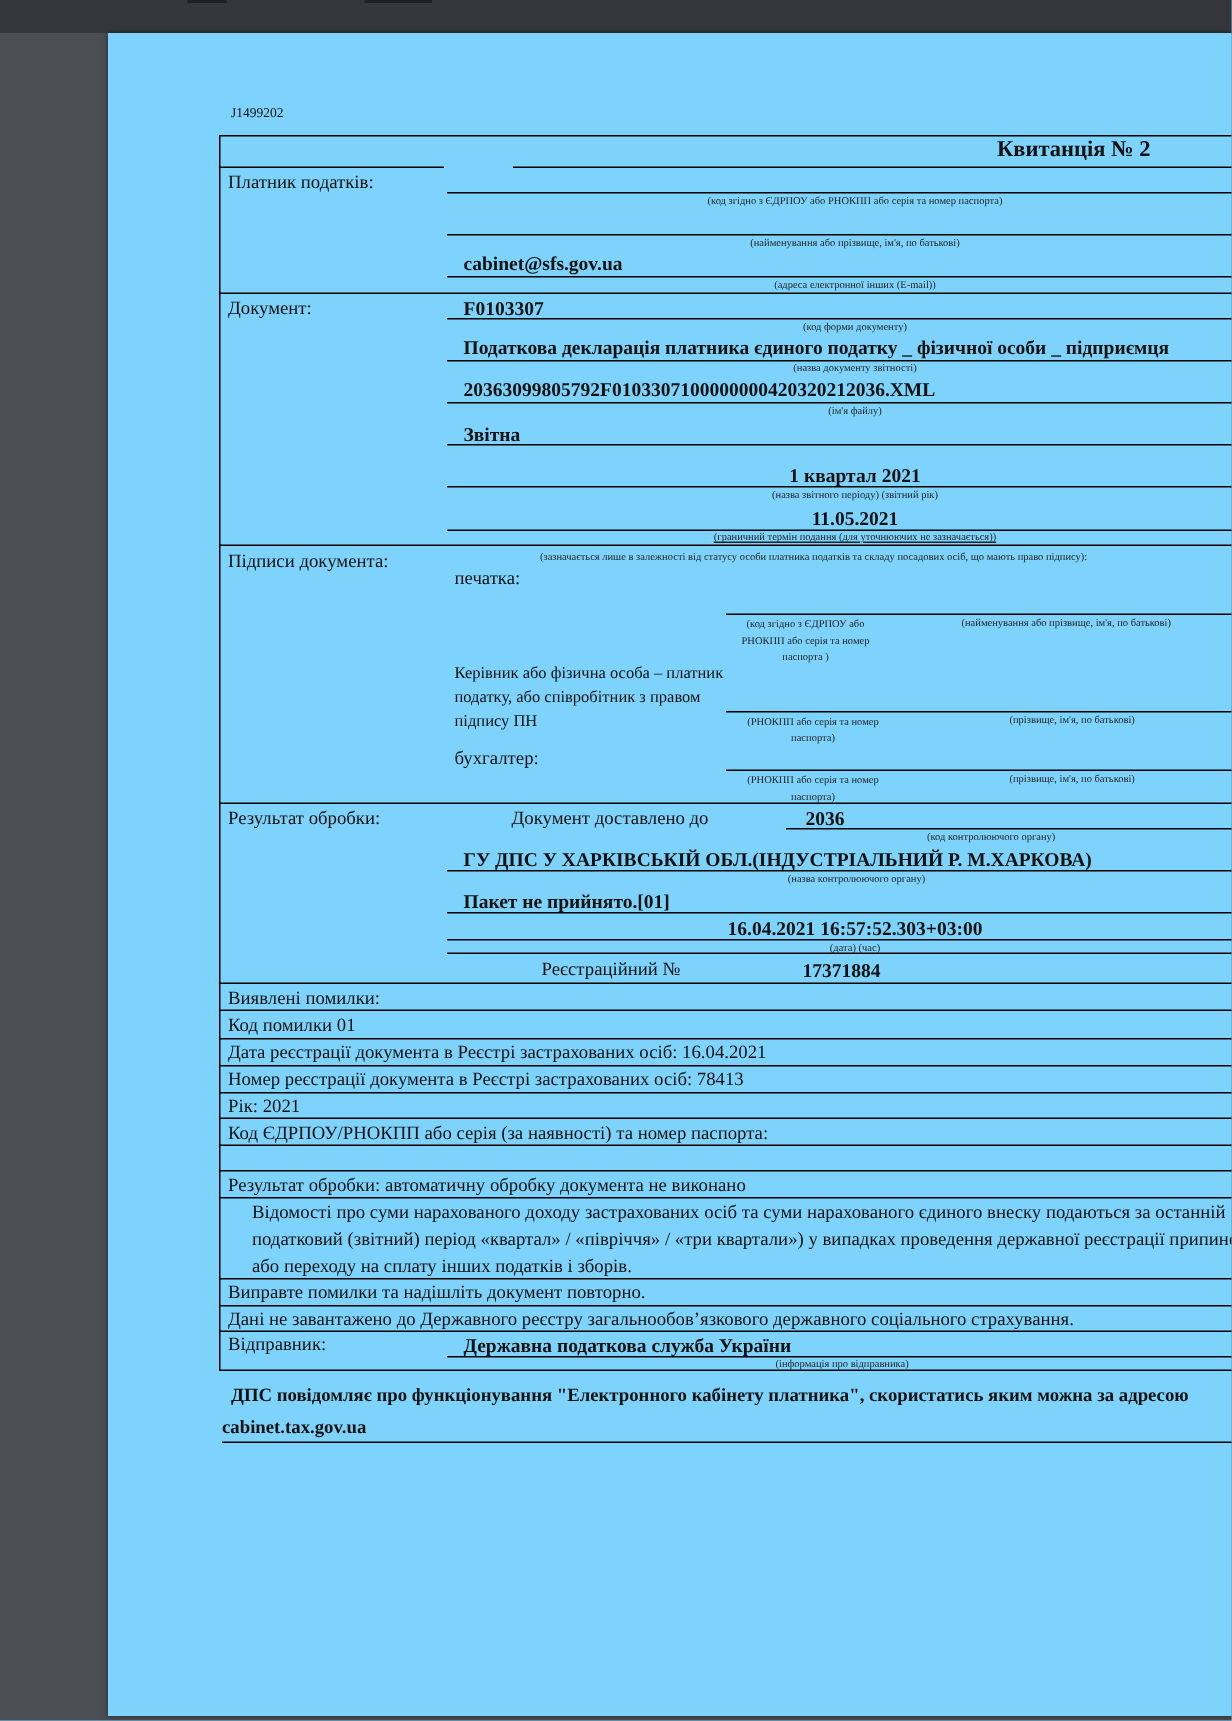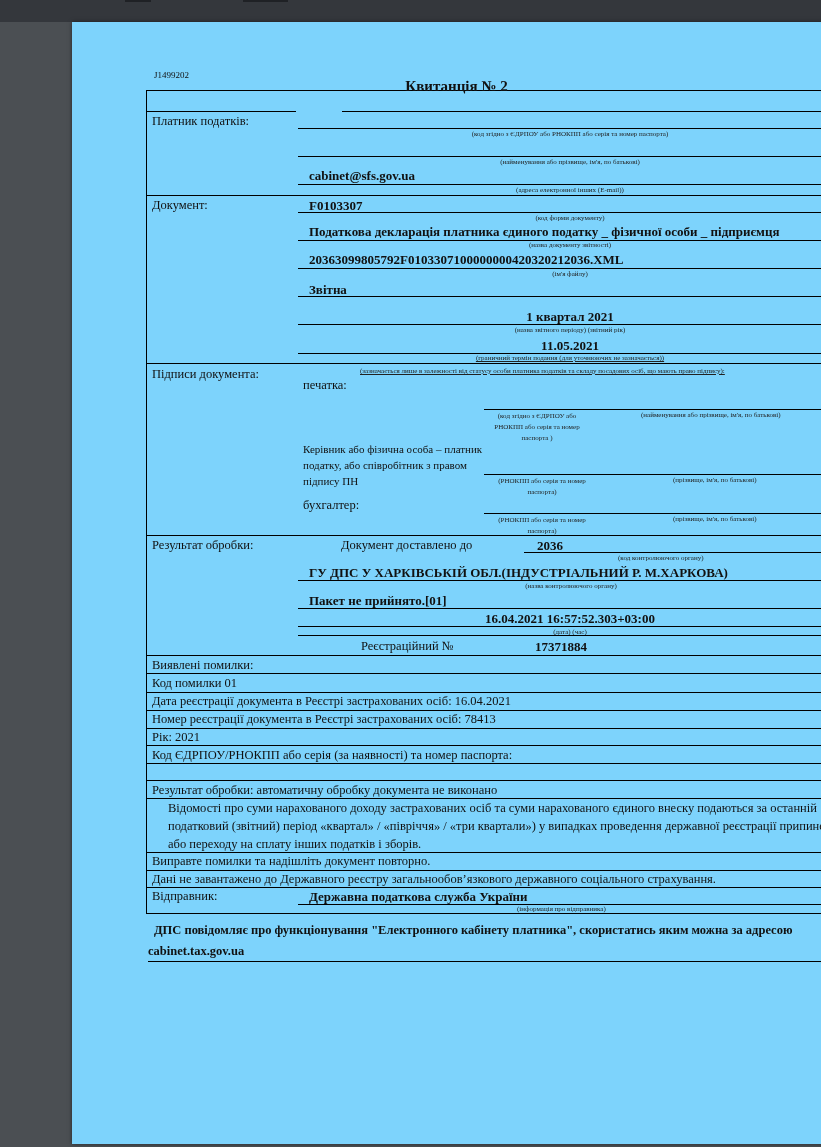--- a/index.html
+++ b/index.html
@@ -33,21 +33,21 @@
 </div>
 
 <div class="page">
 
   <div class="abs" style="left:82px;top:48px;font-size:9px;">J1499202</div>
 
   <div class="hl" style="left:74px;top:68px;width:697px;"></div>
   <div class="vl" style="left:74px;top:68px;height:824px;"></div>
   <div class="vl" style="left:770px;top:68px;height:480px;"></div>
 
-  <div class="abs title" style="left:74px;width:621px;top:56px;text-align:center;">Квитанція № 2</div>
+  <div class="abs title" style="left:74px;width:621px;top:70px;text-align:right;">Квитанція № 2</div>
   <div class="hl" style="left:74px;top:89px;width:150px;"></div>
   <div class="hl" style="left:270px;top:89px;width:500px;"></div>
 
   <div class="abs lbl" style="left:80px;top:92px;">Платник податків:</div>
   <div class="hl" style="left:226px;top:106px;width:544px;"></div>
   <div class="abs cap cap-c" style="left:226px;width:544px;top:108px;">(код згідно з ЄДРПОУ або РНОКПП або серія та номер паспорта)</div>
   <div class="hl" style="left:226px;top:134px;width:544px;"></div>
   <div class="abs cap cap-c" style="left:226px;width:544px;top:136px;">(найменування або прізвище, ім'я, по батькові)</div>
   <div class="abs bold" style="left:237px;top:146px;">cabinet@sfs.gov.ua</div>
   <div class="hl" style="left:226px;top:162px;width:544px;"></div>
@@ -68,21 +68,21 @@
   <div class="hl" style="left:226px;top:274px;width:544px;"></div>
   <div class="abs bold cap-c" style="left:226px;width:544px;top:287px;">1 квартал  2021</div>
   <div class="hl" style="left:226px;top:302px;width:544px;"></div>
   <div class="abs cap cap-c" style="left:226px;width:544px;top:304px;">(назва звітного періоду)   (звітний рік)</div>
   <div class="abs bold cap-c" style="left:226px;width:544px;top:316px;">11.05.2021</div>
   <div class="hl" style="left:226px;top:331px;width:544px;"></div>
   <div class="abs cap cap-c" style="left:226px;width:544px;top:332px;text-decoration:underline;">(граничний термін подання (для уточнюючих не зазначається))</div>
   <div class="hl" style="left:74px;top:341px;width:697px;"></div>
 
   <div class="abs lbl" style="left:80px;top:345px;">Підписи документа:</div>
-  <div class="abs cap" style="left:288px;top:345px;text-decoration:underline;">(зазначається лише в залежності від статусу особи платника податків та складу посадових осіб, що мають право підпису):</div>
+  <div class="abs cap" style="left:288px;top:345px;">(зазначається лише в залежності від статусу особи платника податків та складу посадових осіб, що мають право підпису):</div>
   <div class="abs lbl" style="left:231px;top:356px;">печатка:</div>
   <div class="hl" style="left:412px;top:387px;width:358px;"></div>
   <div class="abs cap cap-c wrap" style="left:420px;width:90px;top:389px;line-height:11px;">(код згідно з ЄДРПОУ або РНОКПП або серія та номер паспорта )</div>
   <div class="abs cap" style="left:569px;top:389px;">(найменування або прізвище, ім'я, по батькові)</div>
   <div class="abs wrap" style="left:231px;top:419px;width:180px;font-size:11px;line-height:16px;">Керівник або фізична особа – платник податку, або співробітник з правом підпису ПН</div>
   <div class="hl" style="left:412px;top:452px;width:358px;"></div>
   <div class="abs cap cap-c wrap" style="left:420px;width:100px;top:454px;line-height:11px;">(РНОКПП або серія та номер паспорта)</div>
   <div class="abs cap" style="left:601px;top:454px;">(прізвище, ім'я, по батькові)</div>
   <div class="abs lbl" style="left:231px;top:476px;">бухгалтер:</div>
   <div class="hl" style="left:412px;top:491px;width:358px;"></div>

